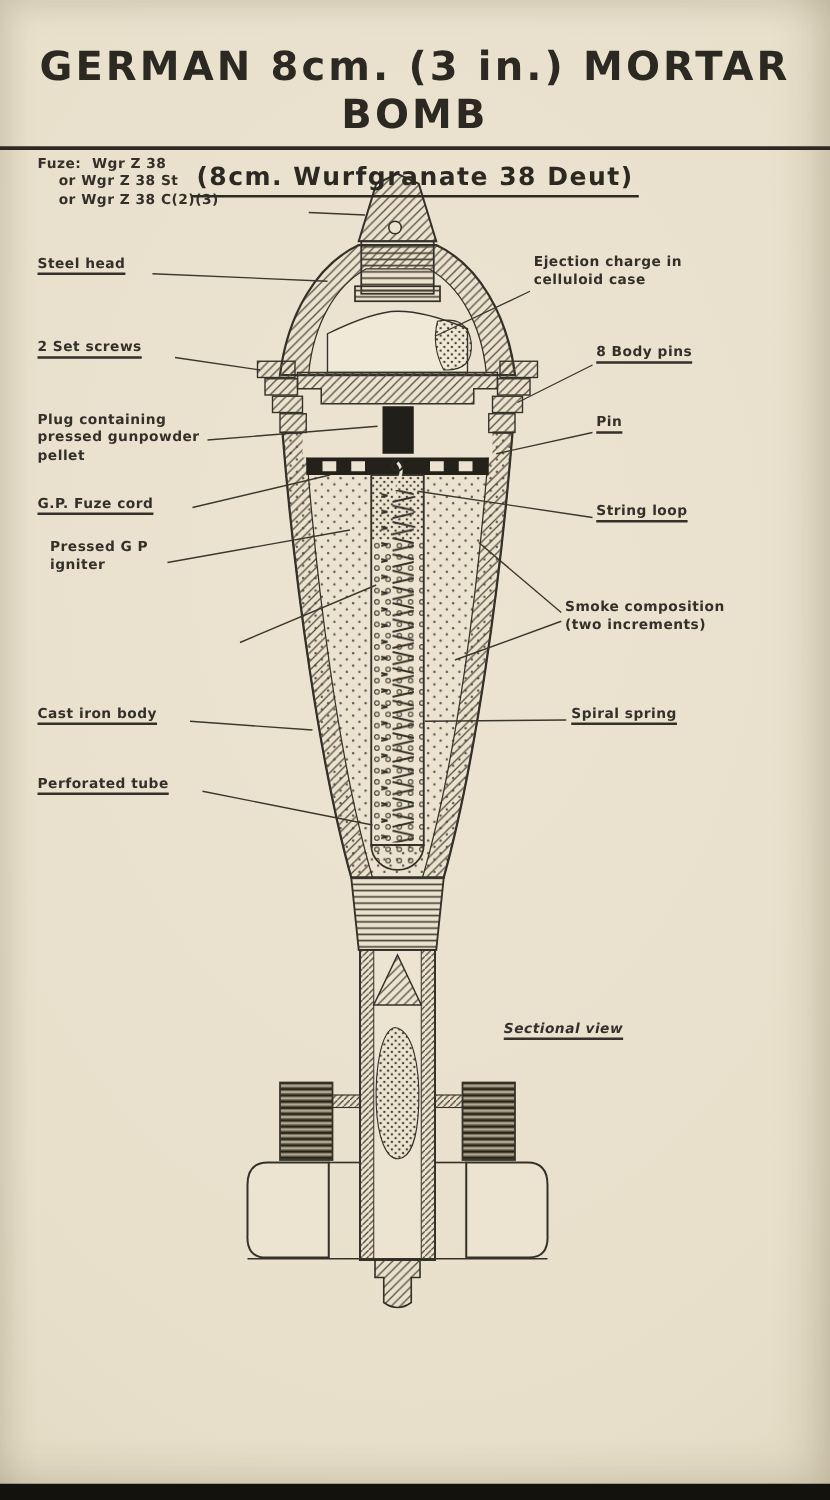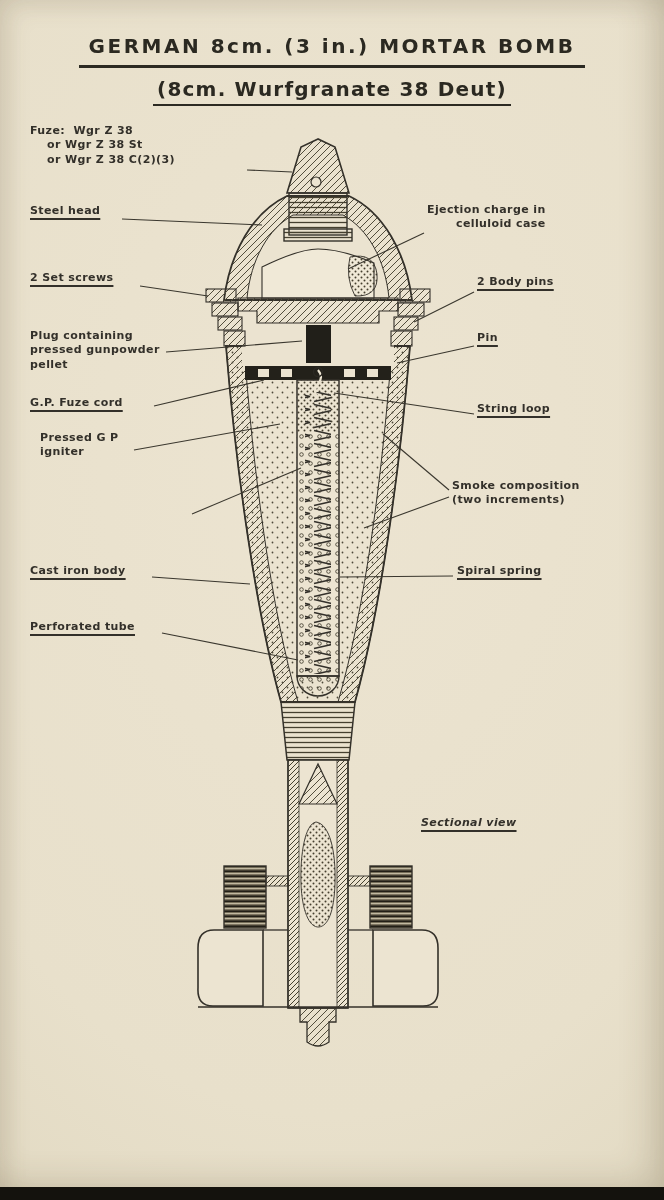--- a/index.html
+++ b/index.html
@@ -15,39 +15,39 @@
     color:#2f2d26;
   }
   .page::after {
     content:""; position:absolute; inset:0; pointer-events:none;
     box-shadow: inset -12px -16px 34px rgba(80,66,35,.20), inset 8px 6px 24px rgba(90,78,48,.12);
   }
 
   header { position:absolute; top:34px; left:0; width:100%; text-align:center; z-index:3; }
   h1 {
     display:inline-block; margin:0;
-    font-size:20px; font-weight:bold; letter-spacing:2.5px;
+    font-size:32px; font-weight:bold; letter-spacing:2.5px;
     border-bottom:3px solid #2c2a22; padding:0 10px 7px;
     color:#2b2921;
   }
   .subtitle {
     display:inline-block; margin-top:9px;
     font-size:20px; font-weight:bold; letter-spacing:1.2px;
     border-bottom:2px solid #2c2a22; padding:0 4px 3px;
     color:#2b2921;
   }
 
   .lbl {
     position:absolute; z-index:3;
     font-size:11px; font-weight:bold; letter-spacing:.4px;
     line-height:1.3; white-space:pre; color:#33302a;
   }
   .ul { text-decoration:underline; text-decoration-thickness:1.5px; text-underline-offset:4px; }
-  .italic { font-style:italic;margin-left:18px; }
-  .center { text-align:right; }
+  .italic { font-style:italic; }
+  .center { text-align:left; }
 
   svg.diagram { position:absolute; left:0; top:0; z-index:2; }
 
   .footer-bar {
     position:absolute; left:0; bottom:0; width:100%; height:13px;
     background:#14120d; z-index:4;
   }
 </style>
 </head>
 <body>
@@ -183,21 +183,21 @@
     </g>
   </svg>
 
   <div class="lbl" style="left:30px; top:124px;">Fuze:  Wgr Z 38
     or Wgr Z 38 St
     or Wgr Z 38 C(2)(3)</div>
   <div class="lbl ul" style="left:30px; top:204px;">Steel head</div>
   <div class="lbl center" style="left:427px; top:203px;">Ejection charge in
 celluloid case</div>
   <div class="lbl ul" style="left:30px; top:271px;">2 Set screws</div>
-  <div class="lbl ul" style="left:477px; top:275px;">2 Body pins</div>
+  <div class="lbl ul" style="left:477px; top:275px;">8 Body pins</div>
   <div class="lbl" style="left:30px; top:329px;">Plug containing
 pressed gunpowder
 pellet</div>
   <div class="lbl ul" style="left:477px; top:331px;">Pin</div>
   <div class="lbl ul" style="left:30px; top:396px;">G.P. Fuze cord</div>
   <div class="lbl ul" style="left:477px; top:402px;">String loop</div>
   <div class="lbl" style="left:40px; top:431px;">Pressed G P
 igniter</div>
   <div class="lbl" style="left:452px; top:479px;">Smoke composition
 (two increments)</div>

